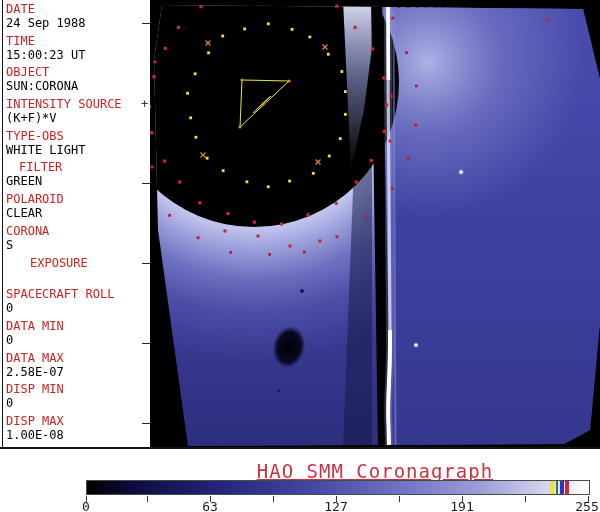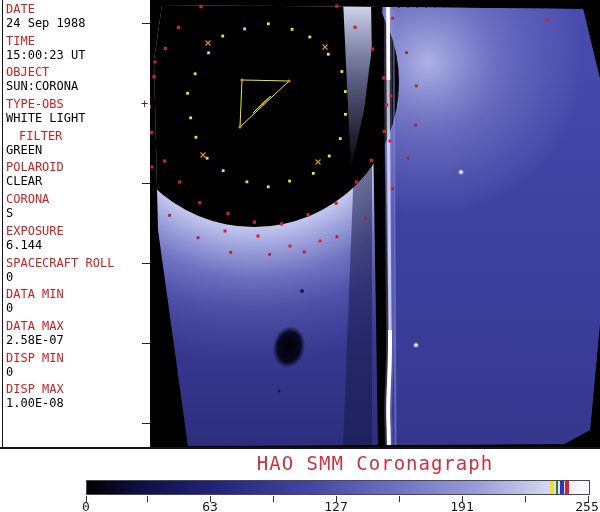--- a/index.html
+++ b/index.html
@@ -20,22 +20,22 @@
   .image-area svg{display:block;}
 
   
   .hline-bottom{position:absolute;left:0;top:447px;width:600px;height:2px;background:#141414;}
   .tick-h{position:absolute;width:8px;height:1px;background:#222;}
   .tick-v{position:absolute;width:1px;height:7px;background:#222;}
   .plus-mark{position:absolute;font-size:12px;line-height:10px;color:#333;}
 
   
   .caption{position:absolute;left:0;top:449px;width:600px;height:63px;background:#ffffff;}
-  .img-title{position:absolute;left:150px;top:3px;width:450px;text-align:center;
-             font-size:19px;letter-spacing:1px;font-weight:normal;}
+  .img-title{position:absolute;left:150px;top:11px;width:450px;text-align:center;
+             font-size:19px;letter-spacing:1px;font-weight:normal;text-decoration:underline;}
   .cbar{position:absolute;border:1px solid #4a4a4a;}
   .cbar .stripe{position:absolute;top:0;height:100%;}
   .cbar-tick{position:absolute;width:1px;height:6px;background:#333;}
   .cbar-label{position:absolute;font-size:13px;color:#1a1a1a;transform:translateX(-50%);white-space:nowrap;}
 </style>
 </head>
 <body>
 
 <div class="app">
 
@@ -47,38 +47,41 @@
         </div>
         <div class="field">
           <div class="lbl" style="color: rgb(204, 34, 34);">TIME</div>
           <div class="val" style="color: rgb(0, 0, 0);">15:00:23 UT</div>
         </div>
         <div class="field">
           <div class="lbl" style="color: rgb(204, 34, 34);">OBJECT</div>
           <div class="val" style="color: rgb(0, 0, 0);">SUN:CORONA</div>
         </div>
         <div class="field">
+          <div class="lbl" style="color: rgb(204, 34, 34);">INTENSITY SOURCE</div>
+          <div class="val" style="color: rgb(0, 0, 0);">(K+F)*V</div>
+        </div>
+        <div class="field">
           <div class="lbl" style="color: rgb(204, 34, 34);">TYPE-OBS</div>
           <div class="val" style="color: rgb(0, 0, 0);">WHITE LIGHT</div>
         </div>
         <div class="field">
           <div class="lbl" style="color: rgb(204, 34, 34); margin-left: 13px;">FILTER</div>
           <div class="val" style="color: rgb(0, 0, 0);">GREEN</div>
         </div>
         <div class="field">
           <div class="lbl" style="color: rgb(204, 34, 34);">POLAROID</div>
           <div class="val" style="color: rgb(0, 0, 0);">CLEAR</div>
         </div>
         <div class="field">
           <div class="lbl" style="color: rgb(204, 34, 34);">CORONA</div>
           <div class="val" style="color: rgb(0, 0, 0);">S</div>
         </div>
         <div class="field">
-          <div class="lbl" style="color: rgb(204, 34, 34);">EXPOSURE</div>
-          <div class="val" style="color: rgb(0, 0, 0);">6.144</div>
+          <div class="lbl" style="color: rgb(204, 34, 34); margin-left: 24px;">EXPOSURE</div>
         </div>
         <div class="field">
           <div class="lbl" style="color: rgb(204, 34, 34);">SPACECRAFT ROLL</div>
           <div class="val" style="color: rgb(0, 0, 0);">0</div>
         </div>
         <div class="field">
           <div class="lbl" style="color: rgb(204, 34, 34);">DATA MIN</div>
           <div class="val" style="color: rgb(0, 0, 0);">0</div>
         </div>
         <div class="field">

